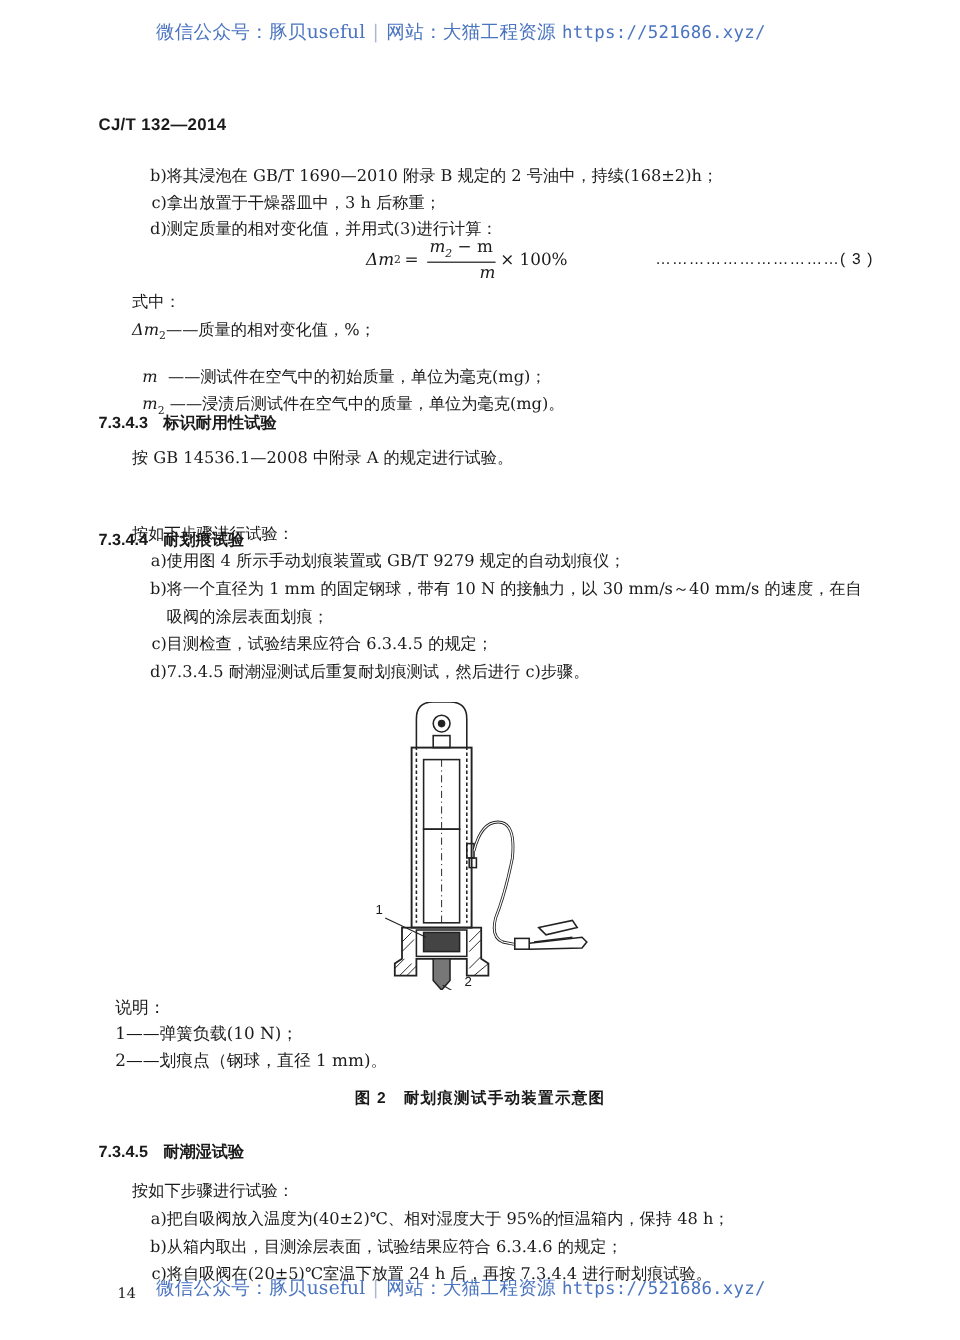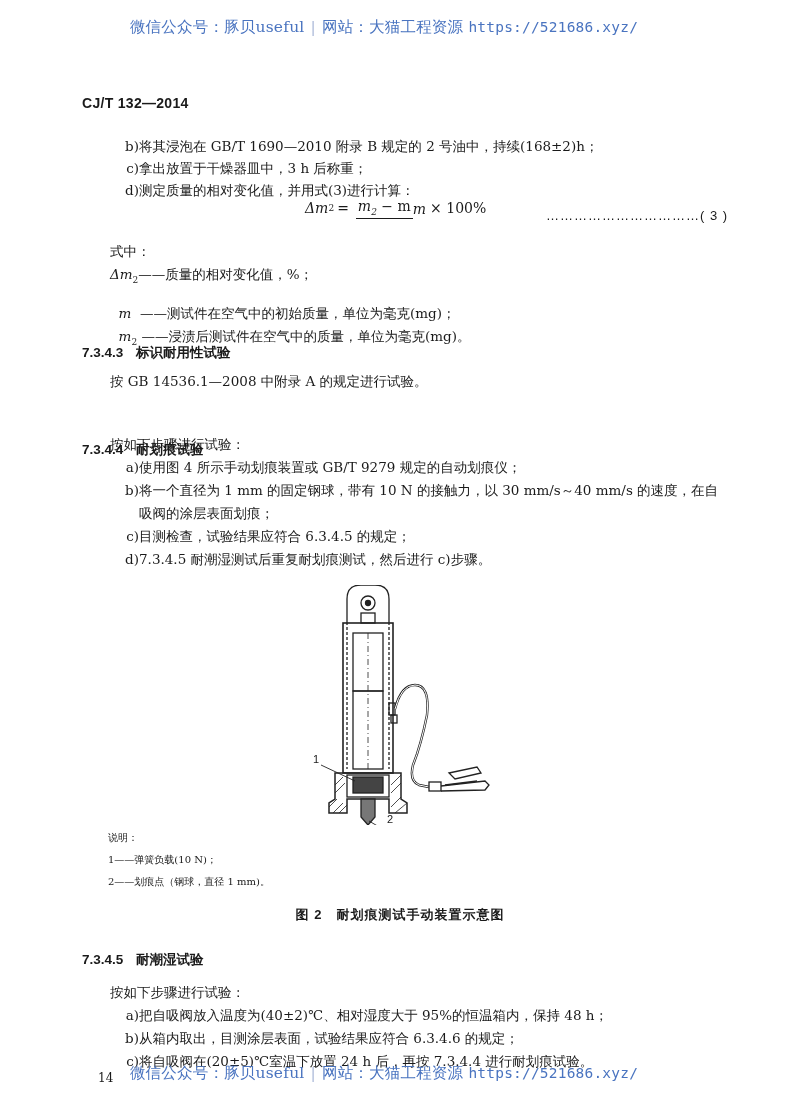--- a/index.html
+++ b/index.html
@@ -14,29 +14,29 @@
   .wm-bottom { top: 1063px; }
   .std-code { position: absolute; left: 82px; top: 95px; font-size: 14px; font-weight: bold;
               font-family: "Liberation Sans", "DejaVu Sans", sans-serif; letter-spacing: 0.3px; }
   .line { position: absolute; font-size: 13.5px; white-space: nowrap; text-align: right; }
   .item-label { display: inline-block; width: 29px; }
   .heading { position: absolute; left: 82px; font-size: 13.5px; font-weight: bold;
              font-family: "Liberation Sans", "DejaVu Sans", sans-serif; }
   .heading .num { display: inline-block; width: 54px; }
   .formula { position: absolute; left: 305px; top: 198px; font-size: 14px;
              display: flex; align-items: center; font-style: normal; }
-  .frac { display: inline-flex; flex-direction: row; align-items: center; margin: 0 4px; }
+  .frac { display: inline-flex; flex-direction: column; align-items: flex-end; margin: 0 4px; }
   .frac .num-f { border-bottom: 1px solid #1a1a1a; padding: 0 2px 1px; font-style: italic; }
   .frac .den-f { font-style: italic; padding-top: 1px; }
   .ital { font-style: italic; }
   sub { font-size: 9px; }
   .eq-num { position: absolute; left: 546px; top: 208px; font-size: 13px; letter-spacing: 1px;
             font-family: "Liberation Sans", sans-serif; }
   .figure { position: absolute; left: 315px; top: 585px; width: 220px; height: 240px; }
-  .legend-line { position: absolute; left: 108px; font-size: 10px; }
+  .legend-line { position: absolute; left: 96px; font-size: 14px; }
   .fig-caption { position: absolute; left: 0; width: 800px; text-align: center; top: 906px;
                  font-size: 13px; font-weight: bold; font-family: "Liberation Sans", "DejaVu Sans", sans-serif;
                  letter-spacing: 1px; }
   .page-num { position: absolute; left: 98px; top: 1071px; font-size: 12px; }
 </style>
 </head>
 <body>
 
 <div class="watermark wm-top">
   <span>微信公众号：豚贝useful</span><span class="sep">|</span><span>网站：大猫工程资源</span>

